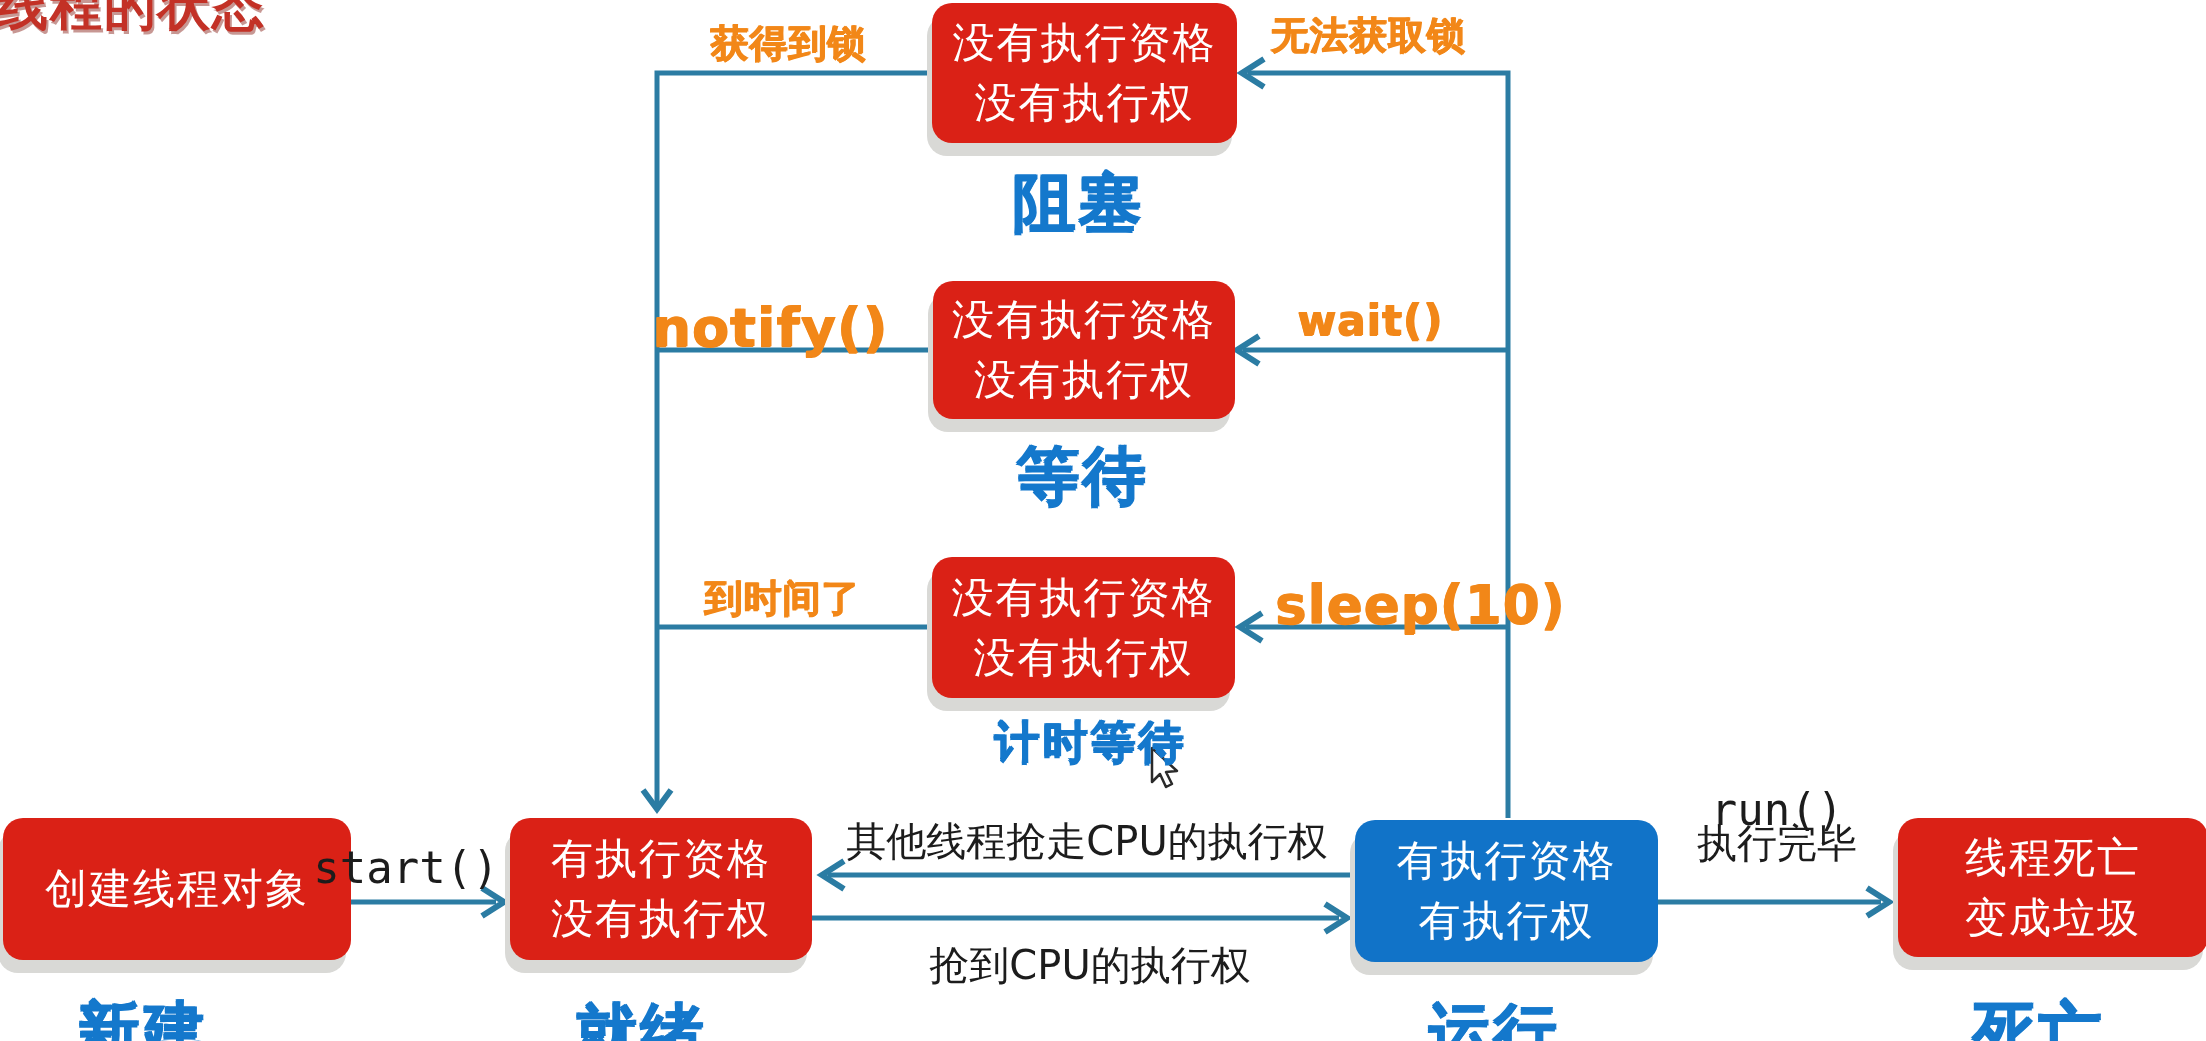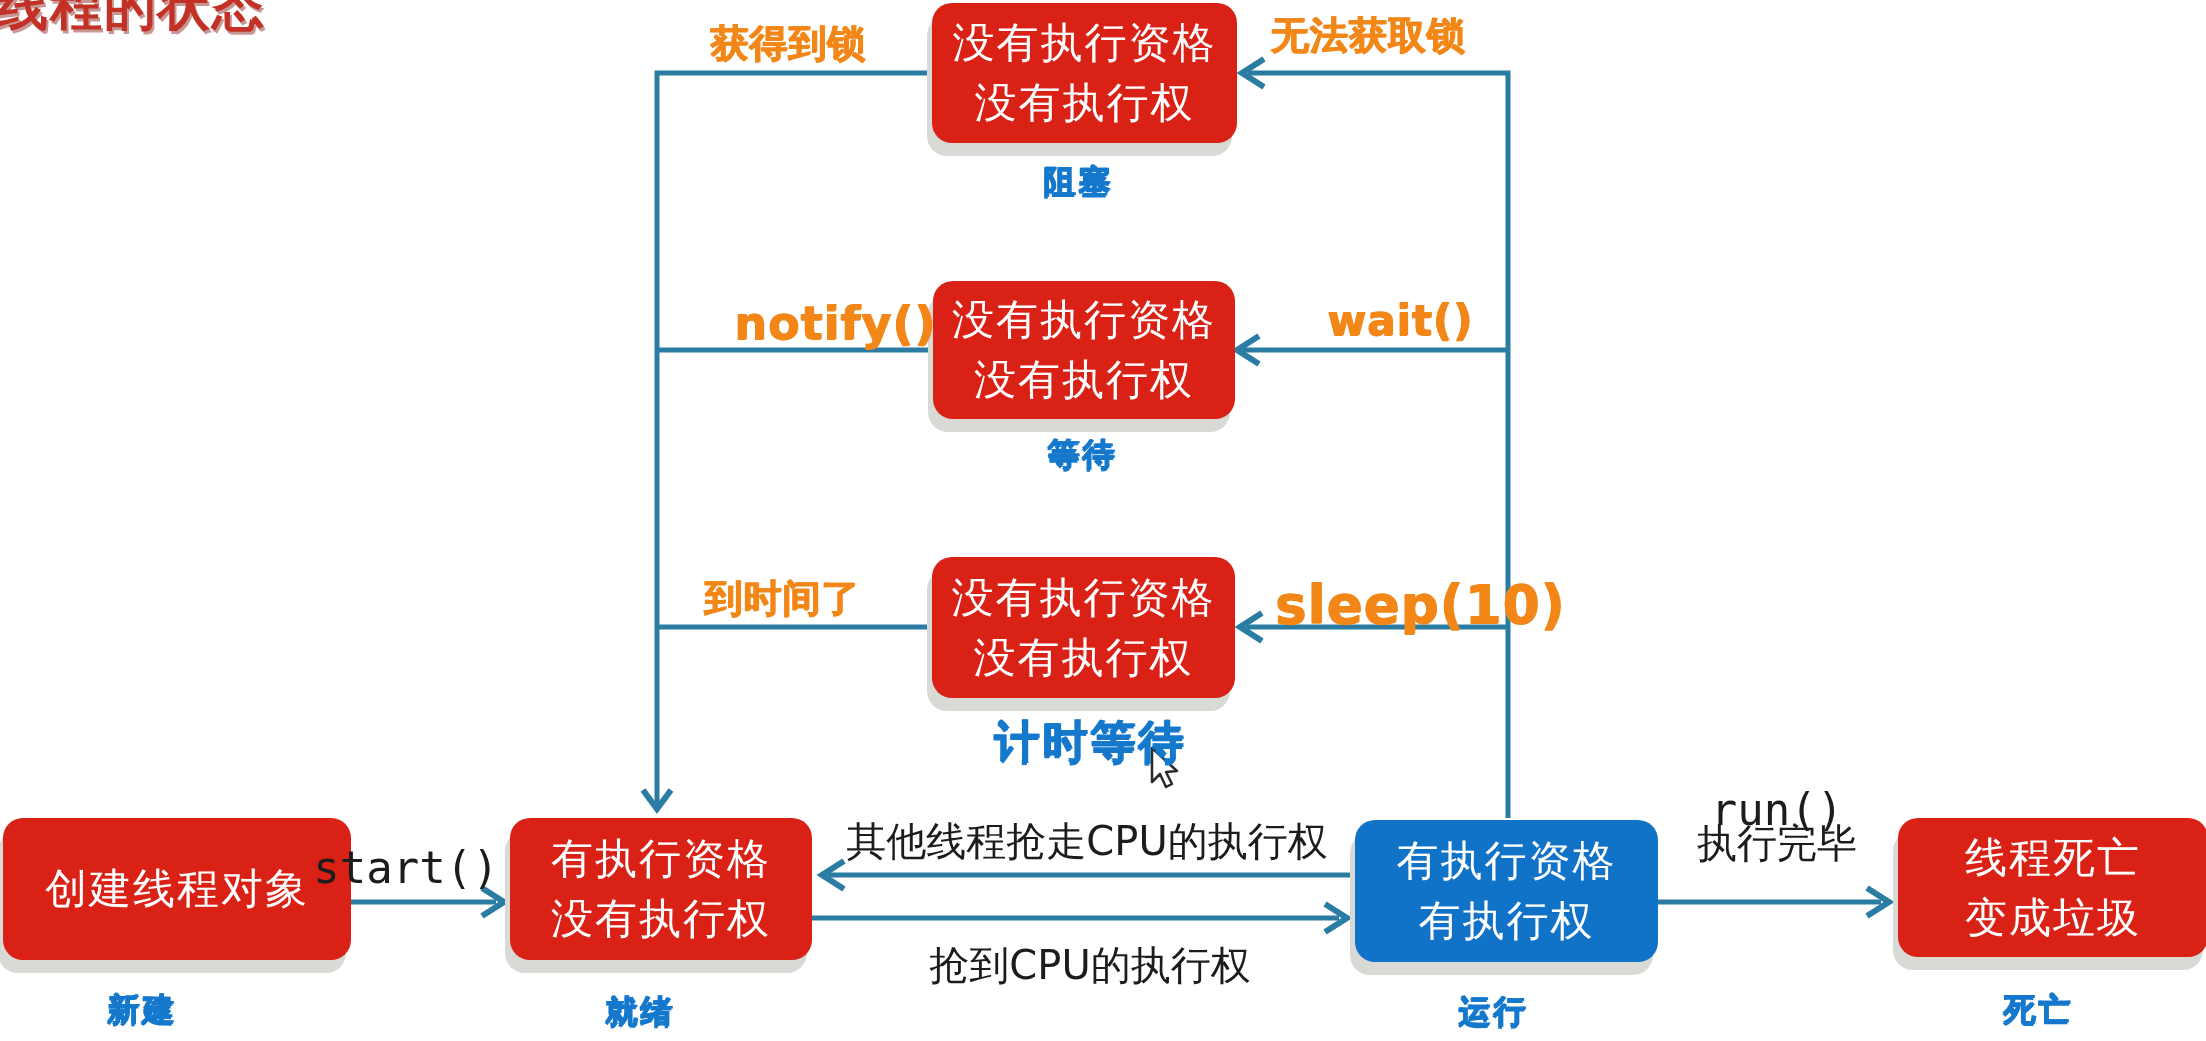--- a/index.html
+++ b/index.html
@@ -9,21 +9,21 @@
          font-weight:bold;color:#c33126;letter-spacing:2px;
          text-shadow:2px 3px 0 rgba(130,25,15,.45);white-space:nowrap;}
   svg.wires{position:absolute;left:0;top:0;}
   .sbox{position:absolute;display:flex;flex-direction:column;justify-content:center;
         align-items:center;border-radius:20px;color:#ffffff;text-align:center;
         font-size:42px;line-height:60px;letter-spacing:2px;white-space:nowrap;
         box-shadow:-5px 13px 0 0 #d9d9d6;}
   .red{background:#da2116;}
   .blue{background:#1173c8;}
   .state-label{position:absolute;transform:translateX(-50%);color:#1478cc;
-        font-weight:bold;font-size:32px;white-space:nowrap;letter-spacing:3px;
+        font-weight:bold;font-size:63px;white-space:nowrap;letter-spacing:3px;
         text-shadow:1.5px 0 0 currentColor,0 1.5px 0 currentColor;}
   .orange-label{position:absolute;transform:translateX(-50%);color:#f28718;
         font-weight:bold;font-size:38px;white-space:nowrap;letter-spacing:1px;
         text-shadow:1.2px 0 0 currentColor,0 1.2px 0 currentColor;}
   .black-label{position:absolute;transform:translateX(-50%);color:#1c1c1c;
         font-size:40px;white-space:nowrap;}
   .mono{font-family:"DejaVu Sans Mono",monospace;font-size:44px;}
 </style>
 </head>
 <body>
@@ -103,22 +103,22 @@
   <div class="state-label" style="left:1493px;top:990px;">运行</div>
 
   <div class="sbox red" style="left:1898px;top:818px;width:310px;height:139px;">
     <div>线程死亡</div>
     <div>变成垃圾</div>
   </div>
   <div class="state-label" style="left:2038px;top:988px;">死亡</div>
 
   <div class="orange-label" style="left:788px;top:18px;">获得到锁</div>
   <div class="orange-label" style="left:1368px;top:10px;">无法获取锁</div>
-  <div class="orange-label" style="left:835px;top:296px;font-size:46px;">notify()</div>
-  <div class="orange-label" style="left:1400px;top:296px;font-size:42px;text-align:center;">wait()</div>
+  <div class="orange-label" style="left:770px;top:296px;font-size:54px;">notify()</div>
+  <div class="orange-label" style="left:1370px;top:296px;font-size:42px;text-align:center;">wait()</div>
   <div class="orange-label" style="left:782px;top:573px;">到时间了</div>
   <div class="orange-label" style="left:1420px;top:574px;font-size:53px;">sleep(10)</div>
 
   <div class="black-label mono" style="left:406px;top:842px;">start()</div>
   <div class="black-label" style="left:1090px;top:938px;">抢到CPU的执行权</div>
   <div class="black-label" style="left:1087px;top:814px;">其他线程抢走CPU的执行权</div>
   <div class="black-label mono" style="left:1777px;top:784px;">run()</div>
   <div class="black-label" style="left:1777px;top:816px;">执行完毕</div>
 
 </div>

